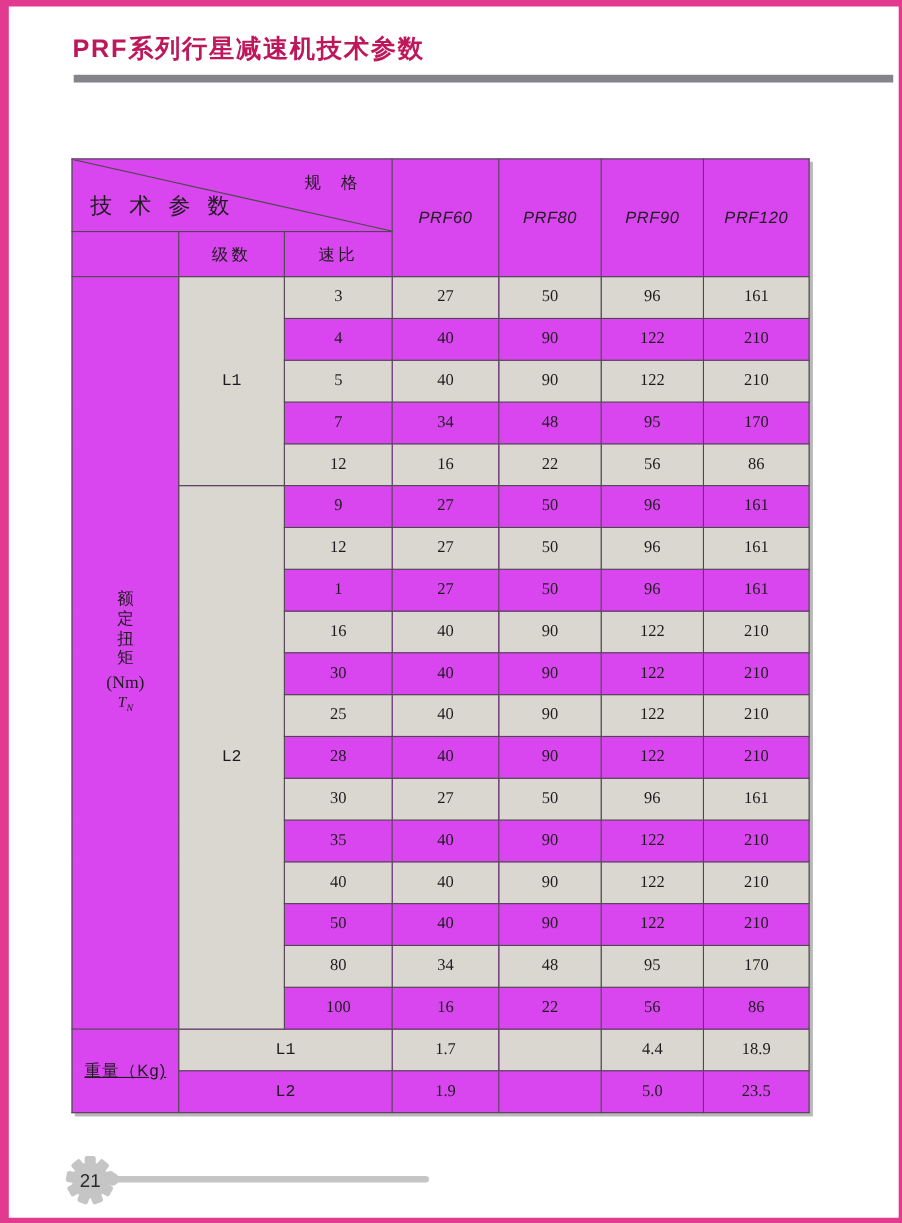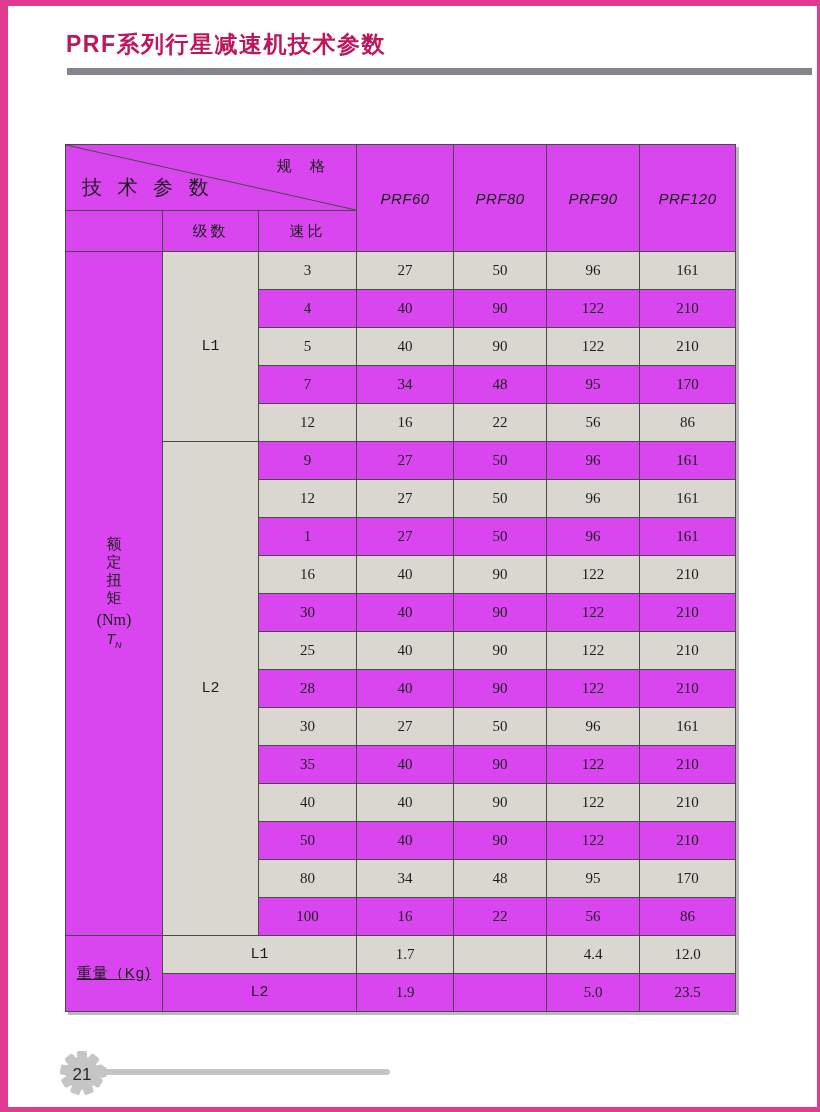--- a/index.html
+++ b/index.html
@@ -39,21 +39,21 @@
   td.subh { letter-spacing:3px; }
   td.diag { position:relative; }
   .diagsvg { position:absolute; left:0; top:0; width:100%; height:100%; display:block; }
   .corner-top { position:absolute; top:12px; right:24px; letter-spacing:7px; font-size:15px; }
   .corner-bottom { position:absolute; bottom:9px; left:16px; letter-spacing:5px; font-size:20px; }
   td.num, td.ratio { font-family:"Liberation Serif", serif; font-size:15px; }
   td.stage, td.wstage { font-family:Liberation Mono, monospace; font-size:15px; }
   .torque { display:flex; flex-direction:column; align-items:center; justify-content:center; }
   .torque .ch { font-size:15px; line-height:18px; }
   .torque .unit { font-size:16px; line-height:16px; margin-top:5px; font-family:"Liberation Serif", serif; }
-  .torque .sym { font-size:14px; line-height:16px; margin-top:3px; font-style:italic; font-family:Liberation Sans, sans-serif; }
+  .torque .sym { font-size:14px; line-height:16px; margin-top:3px; font-style:italic; font-family:Liberation Serif, serif; }
   .torque .sym sub { font-size:9px; font-style:italic; }
   td.wlabel span { text-decoration:underline; letter-spacing:1px; }
   .footer-line { position:absolute; left:104px; top:1069px; width:286px; height:6px;
     border-radius:3px; background:var(--footer,#c5c5c5); }
   .footer-dot { position:absolute; left:96px; top:1066px; width:12px; height:12px;
     border-radius:50%; background:var(--footer,#c5c5c5); }
   .gear { position:absolute; left:58px; top:1049px; }
   .gear g { fill:var(--footer,#c5c5c5); }
   .gear text { font-family:"Liberation Sans", sans-serif; font-size:17px; fill:#2a2a2a; }
 </style>
@@ -233,21 +233,21 @@
         <td class="num">22</td>
         <td class="num">56</td>
         <td class="num">86</td>
       </tr>
       <tr>
         <td class="wlabel" rowspan="2"><span>重量（Kg)</span></td>
         <td class="wstage shade" colspan="2">L1</td>
         <td class="num shade">1.7</td>
         <td class="num shade"></td>
         <td class="num shade">4.4</td>
-        <td class="num shade">12.0</td>
+        <td class="num shade">18.9</td>
       </tr>
       <tr>
         <td class="wstage" colspan="2">L2</td>
         <td class="num">1.9</td>
         <td class="num"></td>
         <td class="num">5.0</td>
         <td class="num">23.5</td>
       </tr>
     </tbody>
 </table>

